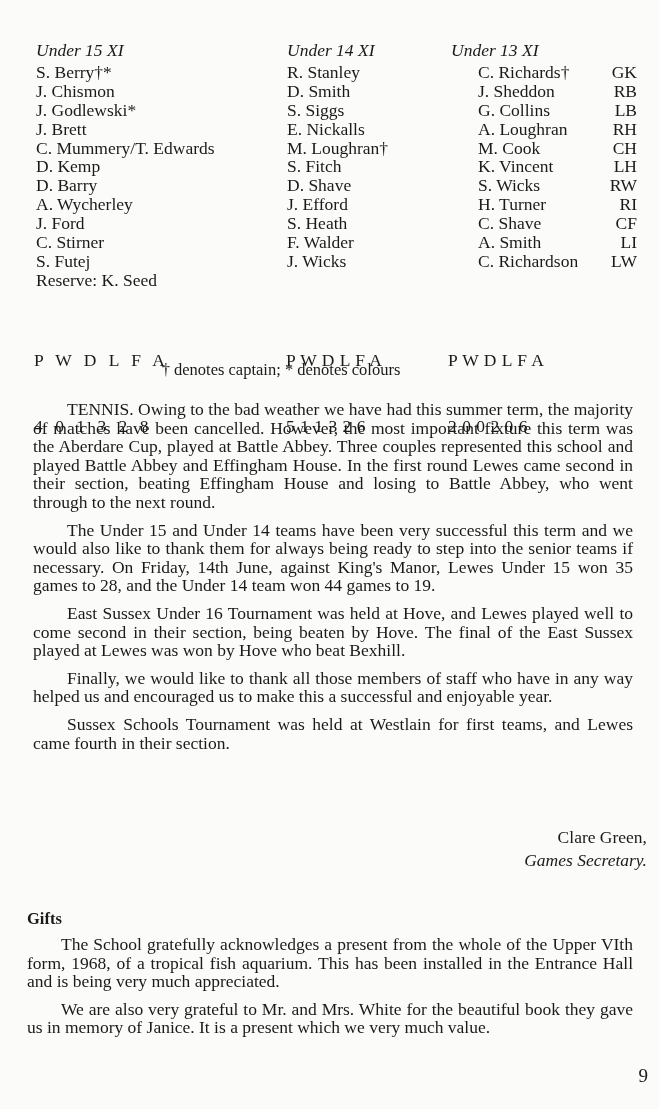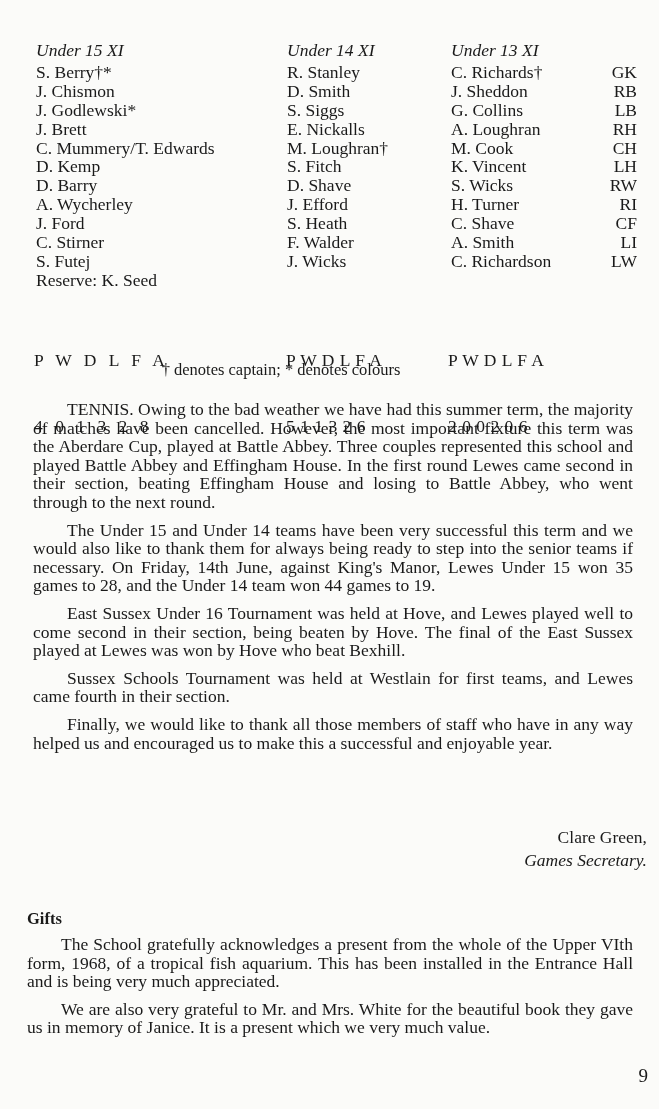--- a/index.html
+++ b/index.html
@@ -10,21 +10,21 @@
       font-family: "Liberation Serif", "DejaVu Serif", serif;
       position: relative;
     }
     .page { position: absolute; left: 0; top: 0; width: 659px; height: 1109px; padding-left: 16px; }
     .col { position: absolute; font-size: 17.5px; line-height: 18.9px; }
     .col .head { font-style: italic; margin-bottom: 3px; }
     .col .row { white-space: nowrap; }
     #u15 { left: 36px; top: 41px; }
     #u14 { left: 287px; top: 41px; }
     #u13 { left: 451px; top: 41px; width: 186px; }
-    #u13 .row { display: flex; justify-content: space-between; }
+    #u13 .row { display: flex; justify-content: space-between; margin-left: 27px; }
     .stats { position: absolute; font-size: 17.5px; line-height: 22px; white-space: pre; letter-spacing: 0px; }
     #s15 { left: 34px; top: 305px; word-spacing: 8px; }
     #s14 { left: 286px; top: 305px; word-spacing: 1px; }
     #s13 { left: 448px; top: 305px; word-spacing: 1px; }
     .stats .line { display: block; }
     .legend { position: absolute; left: 0; width: 562px; top: 360px; text-align: center; font-size: 16.5px; }
     .prose {
       position: absolute; left: 33px; width: 600px;
       font-size: 17.5px; line-height: 18.6px; text-align: justify;
     }
@@ -133,22 +133,22 @@
     <span class="line">P W D L F A</span>
     <span class="line">2 0 0 2 0 6</span>
   </div>
 
   <div class="legend">† denotes captain;  * denotes colours</div>
 
   <div class="prose" id="tennis">
     <p>TENNIS.  Owing to the bad weather we have had this summer term, the majority of matches have been cancelled.  However, the most important fixture this term was the Aberdare Cup, played at Battle Abbey.  Three couples represented this school and played Battle Abbey and Effingham House.  In the first round Lewes came second in their section, beating Effingham House and losing to Battle Abbey, who went through to the next round.</p>
     <p>The Under 15 and Under 14 teams have been very successful this term and we would also like to thank them for always being ready to step into the senior teams if necessary.  On Friday, 14th June, against King's Manor, Lewes Under 15 won 35 games to 28, and the Under 14 team won 44 games to 19.</p>
     <p>East Sussex Under 16 Tournament was held at Hove, and Lewes played well to come second in their section, being beaten by Hove.  The final of the East Sussex played at Lewes was won by Hove who beat Bexhill.</p>
+    <p>Finally, we would like to thank all those members of staff who have in any way helped us and encouraged us to make this a successful and enjoyable year.</p>
     <p>Sussex Schools Tournament was held at Westlain for first teams, and Lewes came fourth in their section.</p>
-    <p>Finally, we would like to thank all those members of staff who have in any way helped us and encouraged us to make this a successful and enjoyable year.</p>
   </div>
 
   <div class="sig" id="sig">
     <div>Clare Green,</div>
     <div class="title">Games Secretary.</div>
   </div>
 
   <div class="heading">Gifts</div>
   <div class="prose" id="gifts">
     <p>The School gratefully acknowledges a present from the whole of the Upper VIth form, 1968, of a tropical fish aquarium.  This has been installed in the Entrance Hall and is being very much appreciated.</p>

